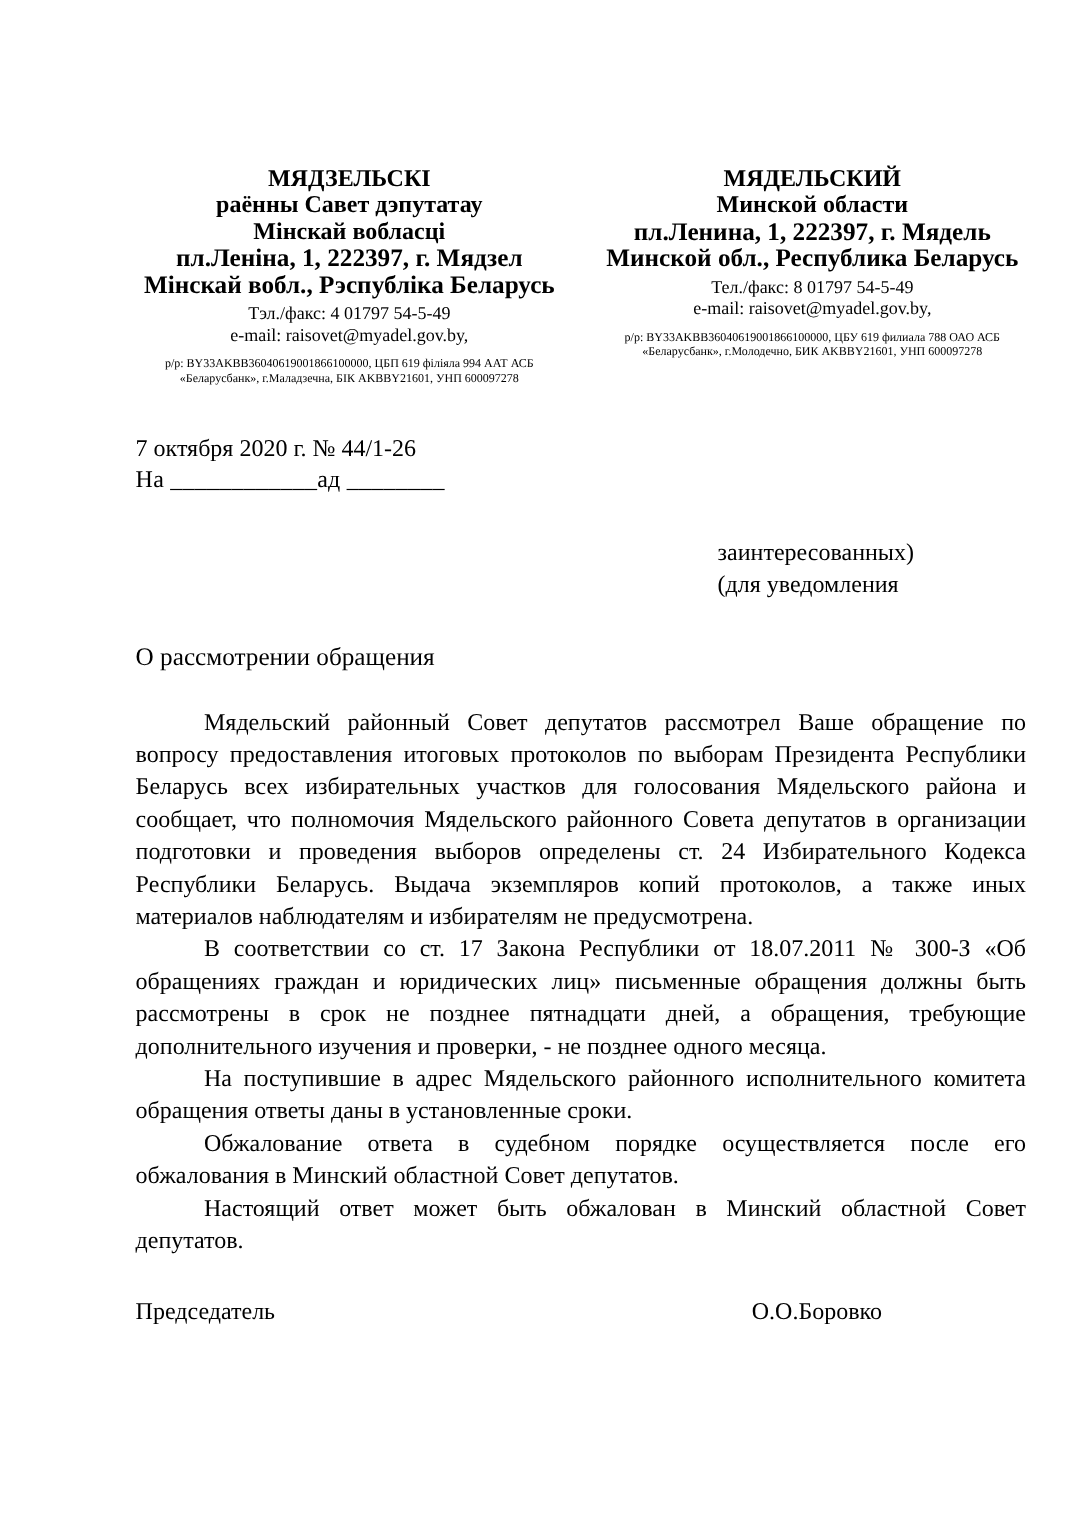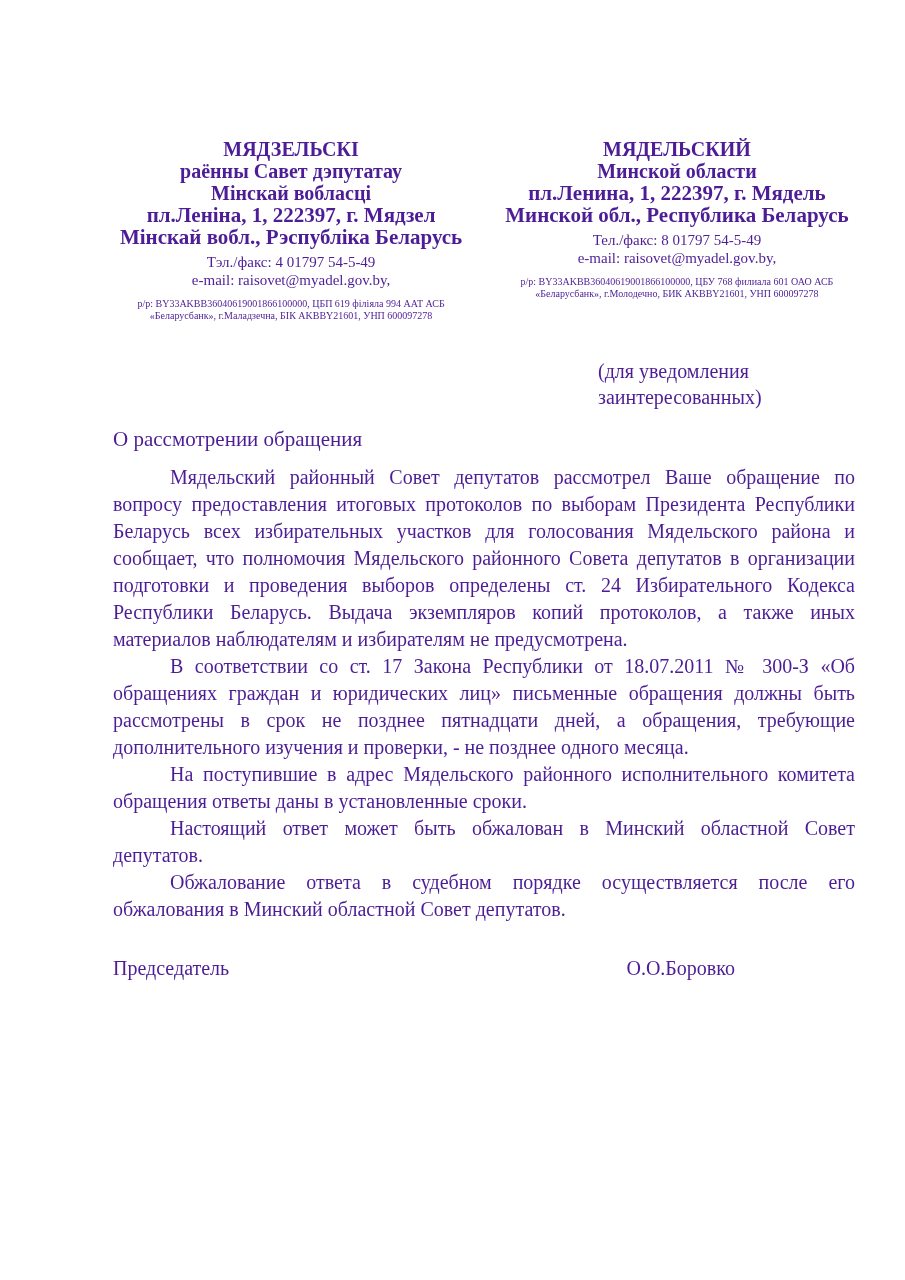--- a/index.html
+++ b/index.html
@@ -5,39 +5,39 @@
   html, body { margin: 0; padding: 0; background: #ffffff; }
   .page {
     position: relative;
     width: 905px;
     height: 1200px;
     margin: 0 auto;
     background: #ffffff;
     box-sizing: border-box;
     padding: 138px 50px 0 113px;
     font-family: "Liberation Serif", serif;
-    color: #4c1d95;
+    color: #000000;
   }
   
   .letterhead { display: flex; justify-content: space-between; }
   .lh-col { width: 48%; text-align: center; }
   .lh-org  { font-weight: bold; font-size: 20px; line-height: 22px; }
   .lh-addr { font-size: 21px; line-height: 22px; font-weight: bold; }
   .lh-contact { font-size: 15px; line-height: 18px; margin-top: 5px; }
   .lh-bank { font-size: 10px; line-height: 12px; margin-top: 9px; }
   
   .reference { margin-top: 40px; font-size: 20px; line-height: 24px; }
   .ref-reply { margin-top: 2px; letter-spacing: 0.2px; }
   
   .addressee { margin-top: 36px; margin-left: 485px; width: 250px;
                font-size: 20px; line-height: 26px; text-align: left; }
   
-  .subject { margin-top: 17px; font-size: 21px; }
+  .subject { margin-top: 35px; font-size: 21px; }
   
-  .body-text { margin-top: 12px; font-size: 20px; }
+  .body-text { margin-top: 29px; font-size: 20px; }
   .body-text p { margin: 0; text-indent: 57px; text-align: justify; line-height: 27px; }
   
   .signature { display: flex; justify-content: space-between;
                margin-top: 34px; font-size: 20px; }
   .sig-name { margin-right: 120px; }
   
   .footer { margin-top: 56px; font-size: 15px; }
 </style>
 </head>
 <body>
@@ -65,41 +65,45 @@
     <div class="lh-col">
       <div class="lh-org">МЯДЕЛЬСКИЙ</div>
       <div class="lh-org">Минской области</div>
       <div class="lh-addr">пл.Ленина, 1, 222397, г. Мядель</div>
       <div class="lh-addr">Минской обл., Республика Беларусь</div>
       <div class="lh-contact">
         <div>Тел./факс: 8 01797 54-5-49</div>
         <div>e-mail: raisovet@myadel.gov.by,</div>
       </div>
       <div class="lh-bank">
-        <div>р/р: BY33AKBB36040619001866100000, ЦБУ 768 филиала 601 ОАО АСБ</div>
+        <div>р/р: BY33AKBB36040619001866100000, ЦБУ 619 филиала 788 ОАО АСБ</div>
         <div>«Беларусбанк», г.Молодечно, БИК AKBBY21601, УНП 600097278</div>
       </div>
     </div>
 
   </div>
 
+  <div class="reference">
+    <div class="ref-date">7 октября 2020 г. № 44/1-26</div>
+    <div class="ref-reply">На ____________ад ________</div>
+  </div>
 
   <div class="addressee">
+    <div>заинтересованных)</div>
     <div>(для уведомления</div>
-    <div>заинтересованных)</div>
   </div>
 
   <div class="subject">О рассмотрении обращения</div>
 
   <div class="body-text">
     <p>Мядельский районный Совет депутатов рассмотрел Ваше обращение по вопросу предоставления итоговых протоколов по выборам Президента Республики Беларусь всех избирательных участков для голосования Мядельского района и сообщает, что полномочия Мядельского районного Совета депутатов в организации подготовки и проведения выборов определены ст. 24 Избирательного Кодекса Республики Беларусь. Выдача экземпляров копий протоколов, а также иных материалов наблюдателям и избирателям не предусмотрена.</p>
     <p>В соответствии со ст. 17 Закона Республики от 18.07.2011 № 300-З «Об обращениях граждан и юридических лиц» письменные обращения должны быть рассмотрены в срок не позднее пятнадцати дней, а обращения, требующие дополнительного изучения и проверки, - не позднее одного месяца.</p>
     <p>На поступившие в адрес Мядельского районного исполнительного комитета обращения ответы даны в установленные сроки.</p>
+    <p>Обжалование ответа в судебном порядке осуществляется после его обжалования в Минский областной Совет депутатов.</p>
     <p>Настоящий ответ может быть обжалован в Минский областной Совет депутатов.</p>
-    <p>Обжалование ответа в судебном порядке осуществляется после его обжалования в Минский областной Совет депутатов.</p>
   </div>
 
   <div class="signature">
     <span>Председатель</span>
     <span class="sig-name">О.О.Боровко</span>
   </div>
 
 
 </div>
 

